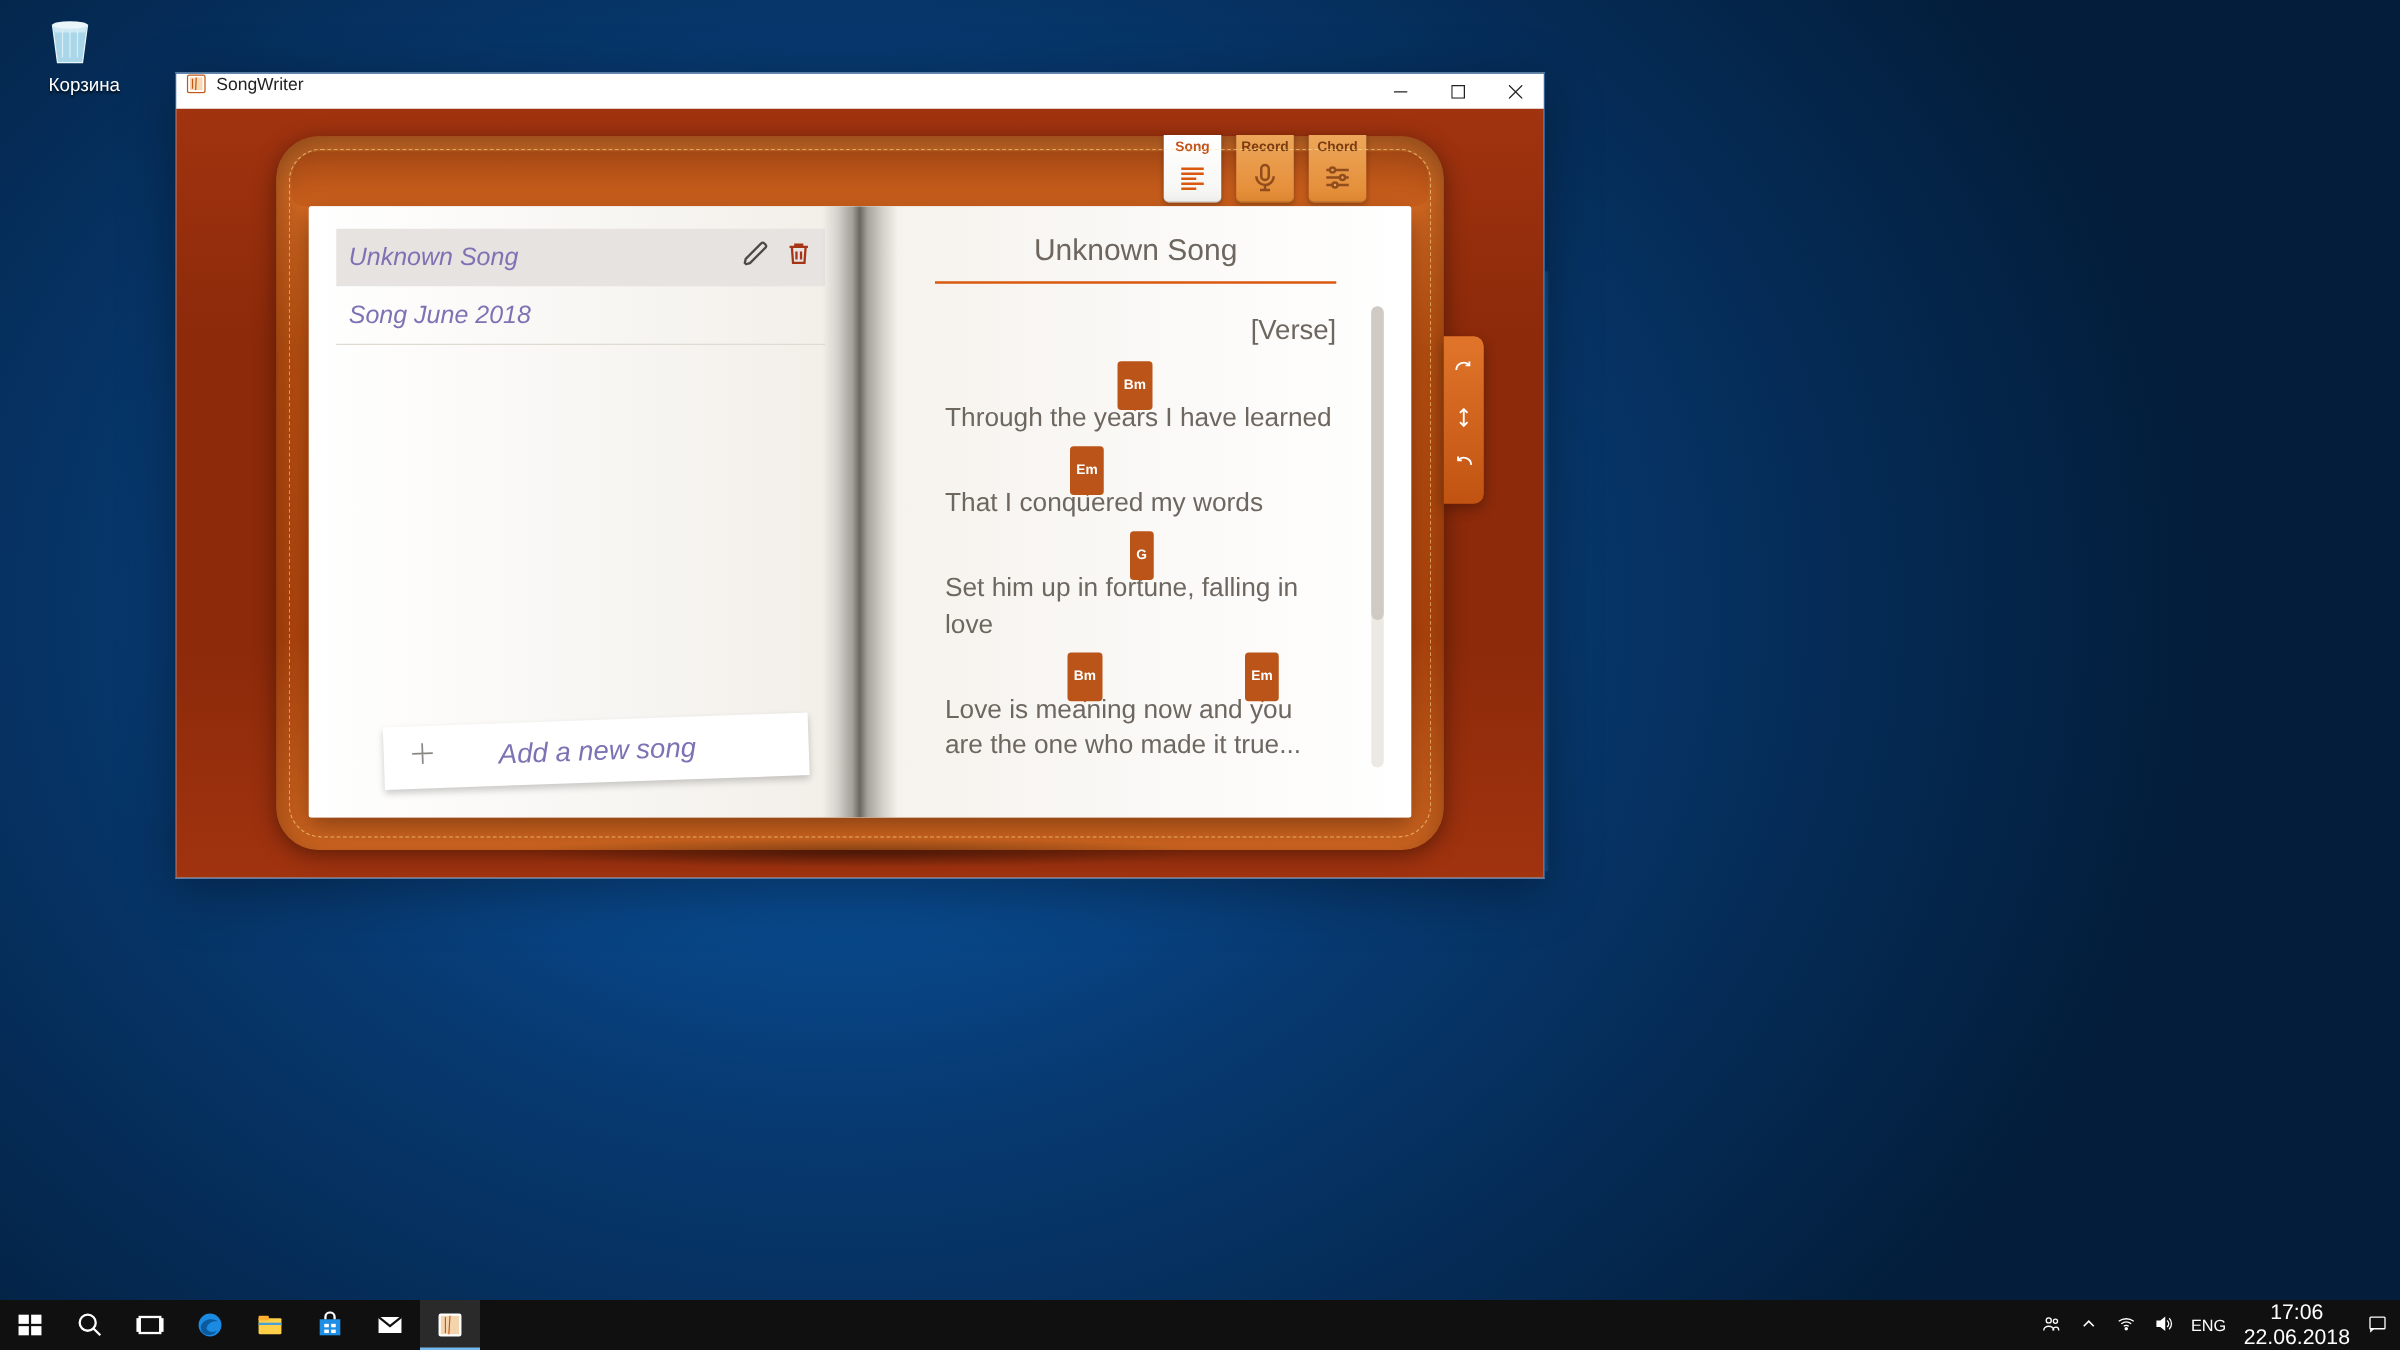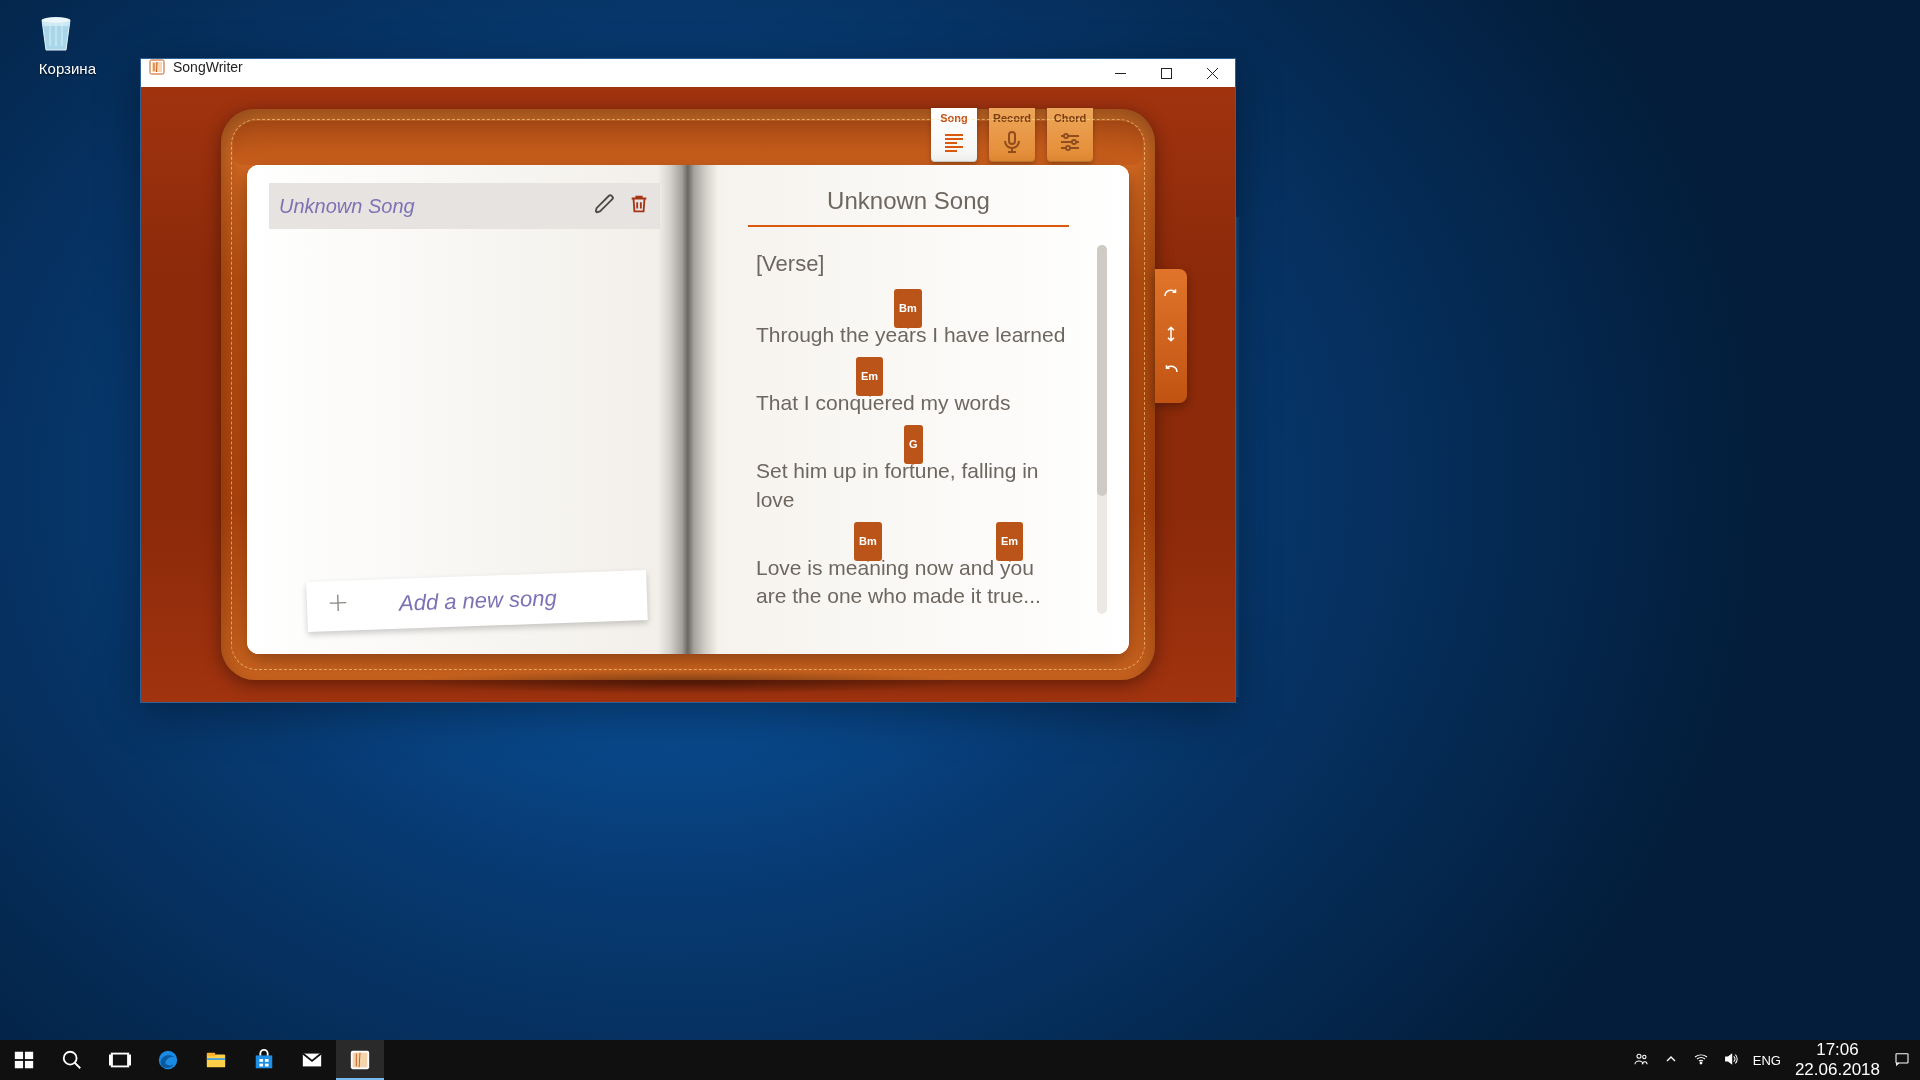--- a/index.html
+++ b/index.html
@@ -40,21 +40,21 @@
 
   
   .tabs{position:absolute;left:710px;top:-1px;display:flex;gap:12px}
   .tab{width:46px;height:54px;border-radius:0 0 4px 4px;background:linear-gradient(#eda75a,#e38a34);box-shadow:0 2px 4px rgba(0,0,0,.25),inset 0 -1px 0 rgba(0,0,0,.15);color:#7b3c12;font-size:12px;text-align:center;position:relative}
   .tab.active{background:linear-gradient(#ffffff,#f5f5f3);color:#c3521b}
   .tab .lbl{position:absolute;top:4px;left:0;right:0;font-size:11px;font-weight:600}
   .tab .ic{position:absolute;top:22px;left:0;right:0;display:flex;justify-content:center}
   .tab svg{width:24px;height:24px}
 
   
-  .book{position:absolute;left:26px;right:26px;top:56px;bottom:26px;border-radius:12px;
+  .book{position:absolute;left:26px;right:26px;top:56px;bottom:26px;border-radius:2px;
     background:#fdfdfb;box-shadow:0 8px 20px rgba(0,0,0,.35);display:flex;overflow:hidden}
   .page-left,.page-right{flex:1;position:relative;background:linear-gradient(to right,#ffffff 0%,#f2efe9 96%,#e4dfd4 100%)}
   .page-right{background:linear-gradient(to left,#ffffff 0%,#f6f3ee 92%,#ece7dc 100%)}
   .spine{position:absolute;left:50%;top:0;bottom:0;width:60px;margin-left:-30px;pointer-events:none;z-index:3;
     background:linear-gradient(to right,
       rgba(0,0,0,0) 0%,
       rgba(0,0,0,.12) 20%,
       rgba(0,0,0,.30) 40%,
       rgba(0,0,0,.55) 50%,
       rgba(0,0,0,.30) 60%,
@@ -70,21 +70,21 @@
   .row .sp{flex:1}
   .row .actions{display:flex;gap:12px}
   .row .actions svg{width:22px;height:22px}
 
   .addcard{position:absolute;left:60px;bottom:28px;width:300px;height:50px;background:#fff;transform:rotate(-2deg);box-shadow:0 3px 6px rgba(0,0,0,.2);display:flex;align-items:center;gap:50px;padding:0 20px;color:#7d73b4;font-style:italic;font-size:22px}
   .addcard .plus{width:22px;color:#888}
 
   
   .r-title{position:absolute;left:60px;right:60px;top:22px;text-align:center;color:#6e6760;font-size:24px;border-bottom:2px solid #d9590f;padding-bottom:10px}
   .lyrics{position:absolute;left:68px;right:60px;top:80px;bottom:20px;color:#6e6760;font-size:21px;line-height:1.35;overflow:hidden}
-  .section{text-align:left;margin:4px 0 16px;font-size:22px}
+  .section{text-align:right;margin:4px 0 16px;font-size:22px}
   .lyrics p{margin:0 0 24px 0;position:relative;overflow:visible}
   .lyrics p.with-chord{padding-top:26px;margin-bottom:14px}
   .chord{position:absolute;top:-6px;background:#bb5418;color:#fff;font-size:11px;font-weight:600;padding:12px 5px;border-radius:3px}
   .chord::after{content:"";position:absolute;left:50%;bottom:-5px;margin-left:-4px;border:4px solid transparent;border-top-color:#bb5418}
   .scroll-track{position:absolute;right:22px;top:80px;bottom:40px;width:10px;background:#ece9e4;border-radius:5px}
   .scroll-thumb{position:absolute;left:0;right:0;top:0;height:68%;background:#cfcac3;border-radius:5px}
 
   
   .sidectl{position:absolute;right:-32px;top:160px;width:32px;height:114px;border-radius:0 8px 8px 0;background:linear-gradient(#e0752a,#c15312);box-shadow:0 4px 10px rgba(0,0,0,.3);display:flex;flex-direction:column;align-items:center;justify-content:space-around;color:#fff;padding:10px 0}
   .sidectl svg{width:18px;height:18px;stroke:#fff}
@@ -201,20 +201,23 @@
               <span class="sp"></span>
               <span class="actions">
                 <span><svg viewBox="0 0 24 24" fill="none" stroke="#4d4a46" stroke-width="2">
                       <path d="M3 21l3.5-.8L20 6.7a2 2 0 000-2.8l-.9-.9a2 2 0 00-2.8 0L2.8 16.5 2 20z"></path>
                     </svg></span>
                 <span><svg viewBox="0 0 24 24" fill="none" stroke="#a63516" stroke-width="2">
                       <path d="M4 6h16M9 6V4h6v2M6 6l1 14h10l1-14M10 10v7M14 10v7"></path>
                     </svg></span>
               </span>
             </div>
+            <div class="row">
+              <span>Song June 2018</span>
+            </div>
           </div>
           <div class="addcard">
             <span class="plus">
               <svg viewBox="0 0 24 24" fill="none" stroke="#8a8884" stroke-width="1.5">
                   <path d="M12 3v18M3 12h18"></path>
                 </svg>
             </span>
             <span>Add a new song</span>
           </div>
         </div>

